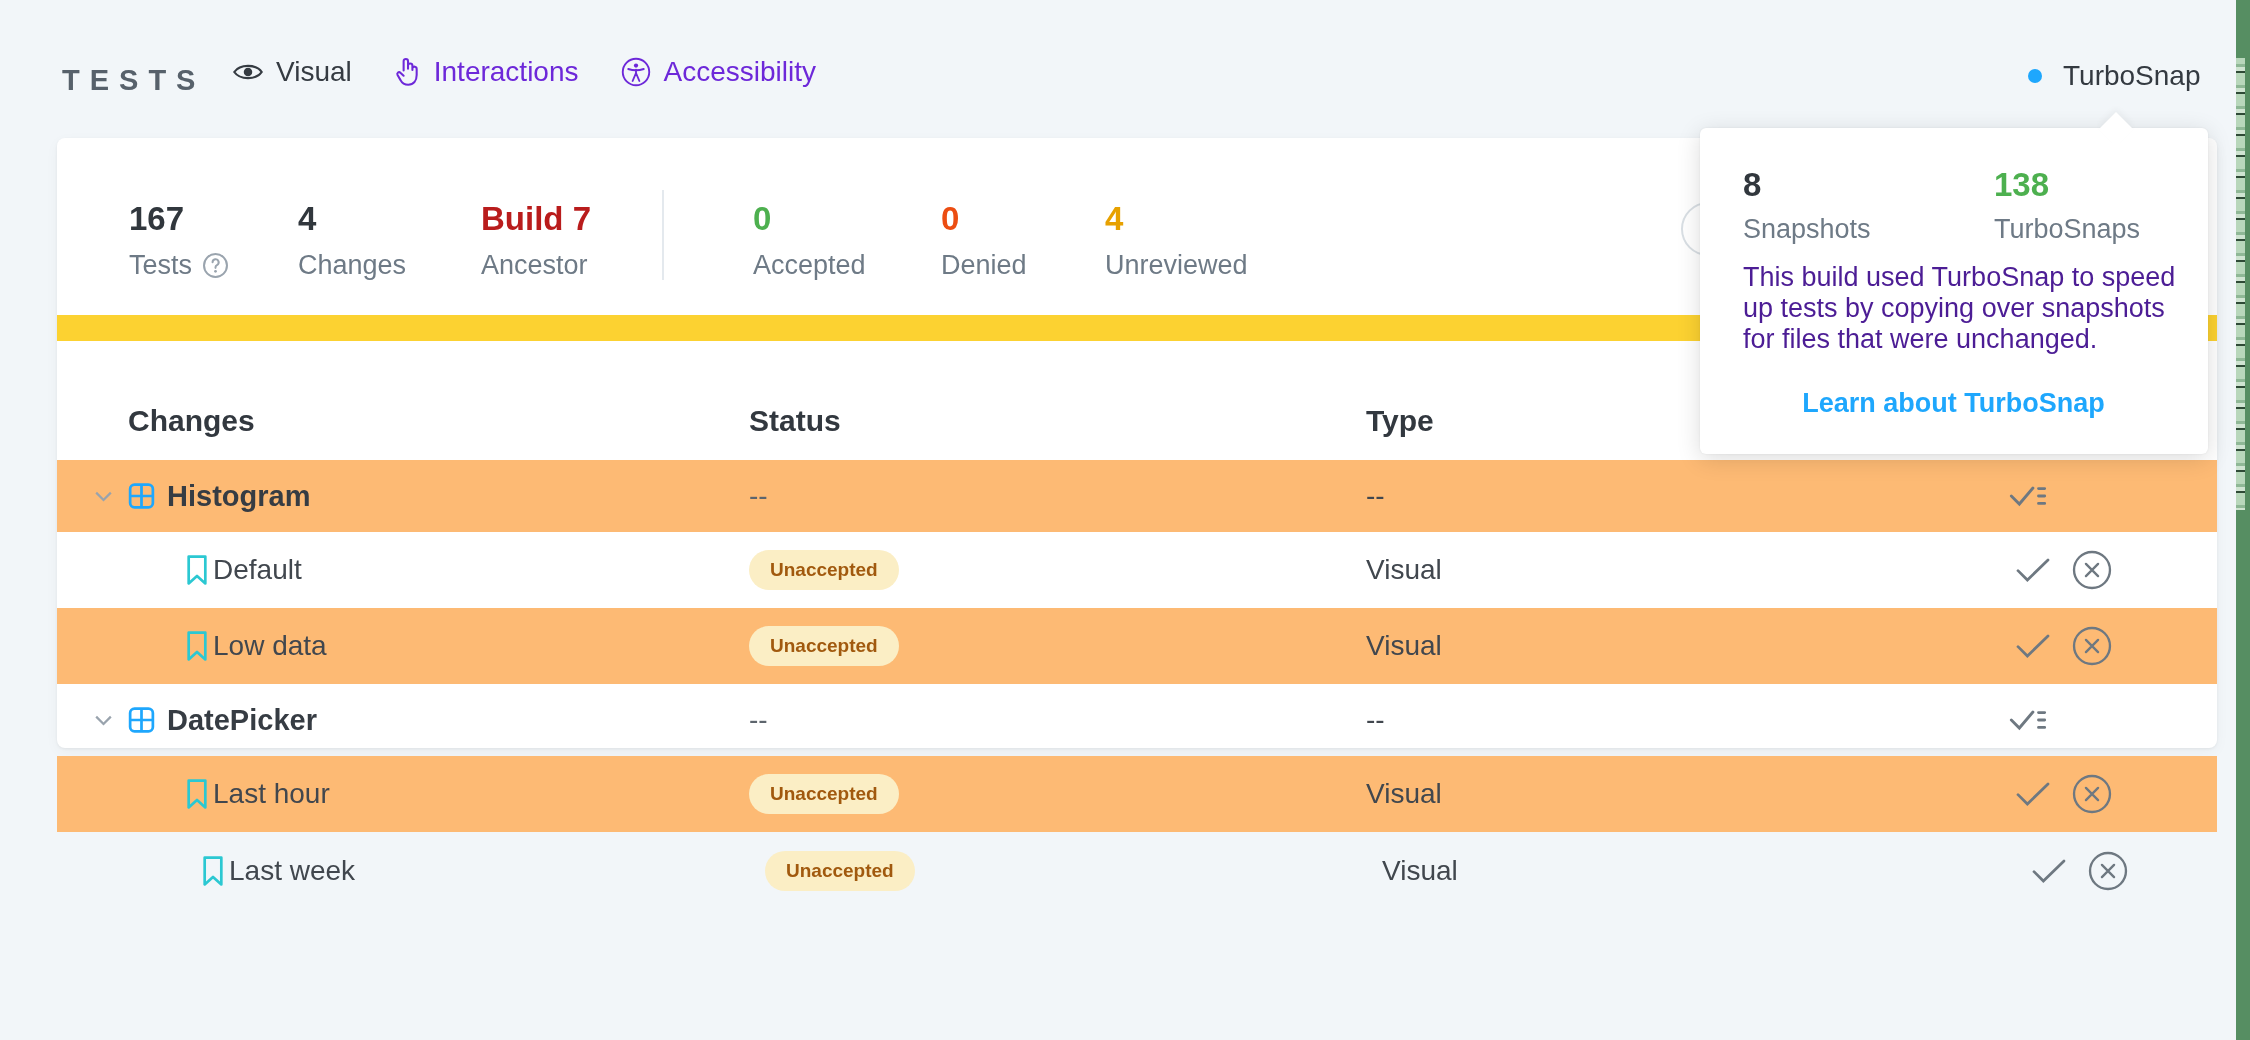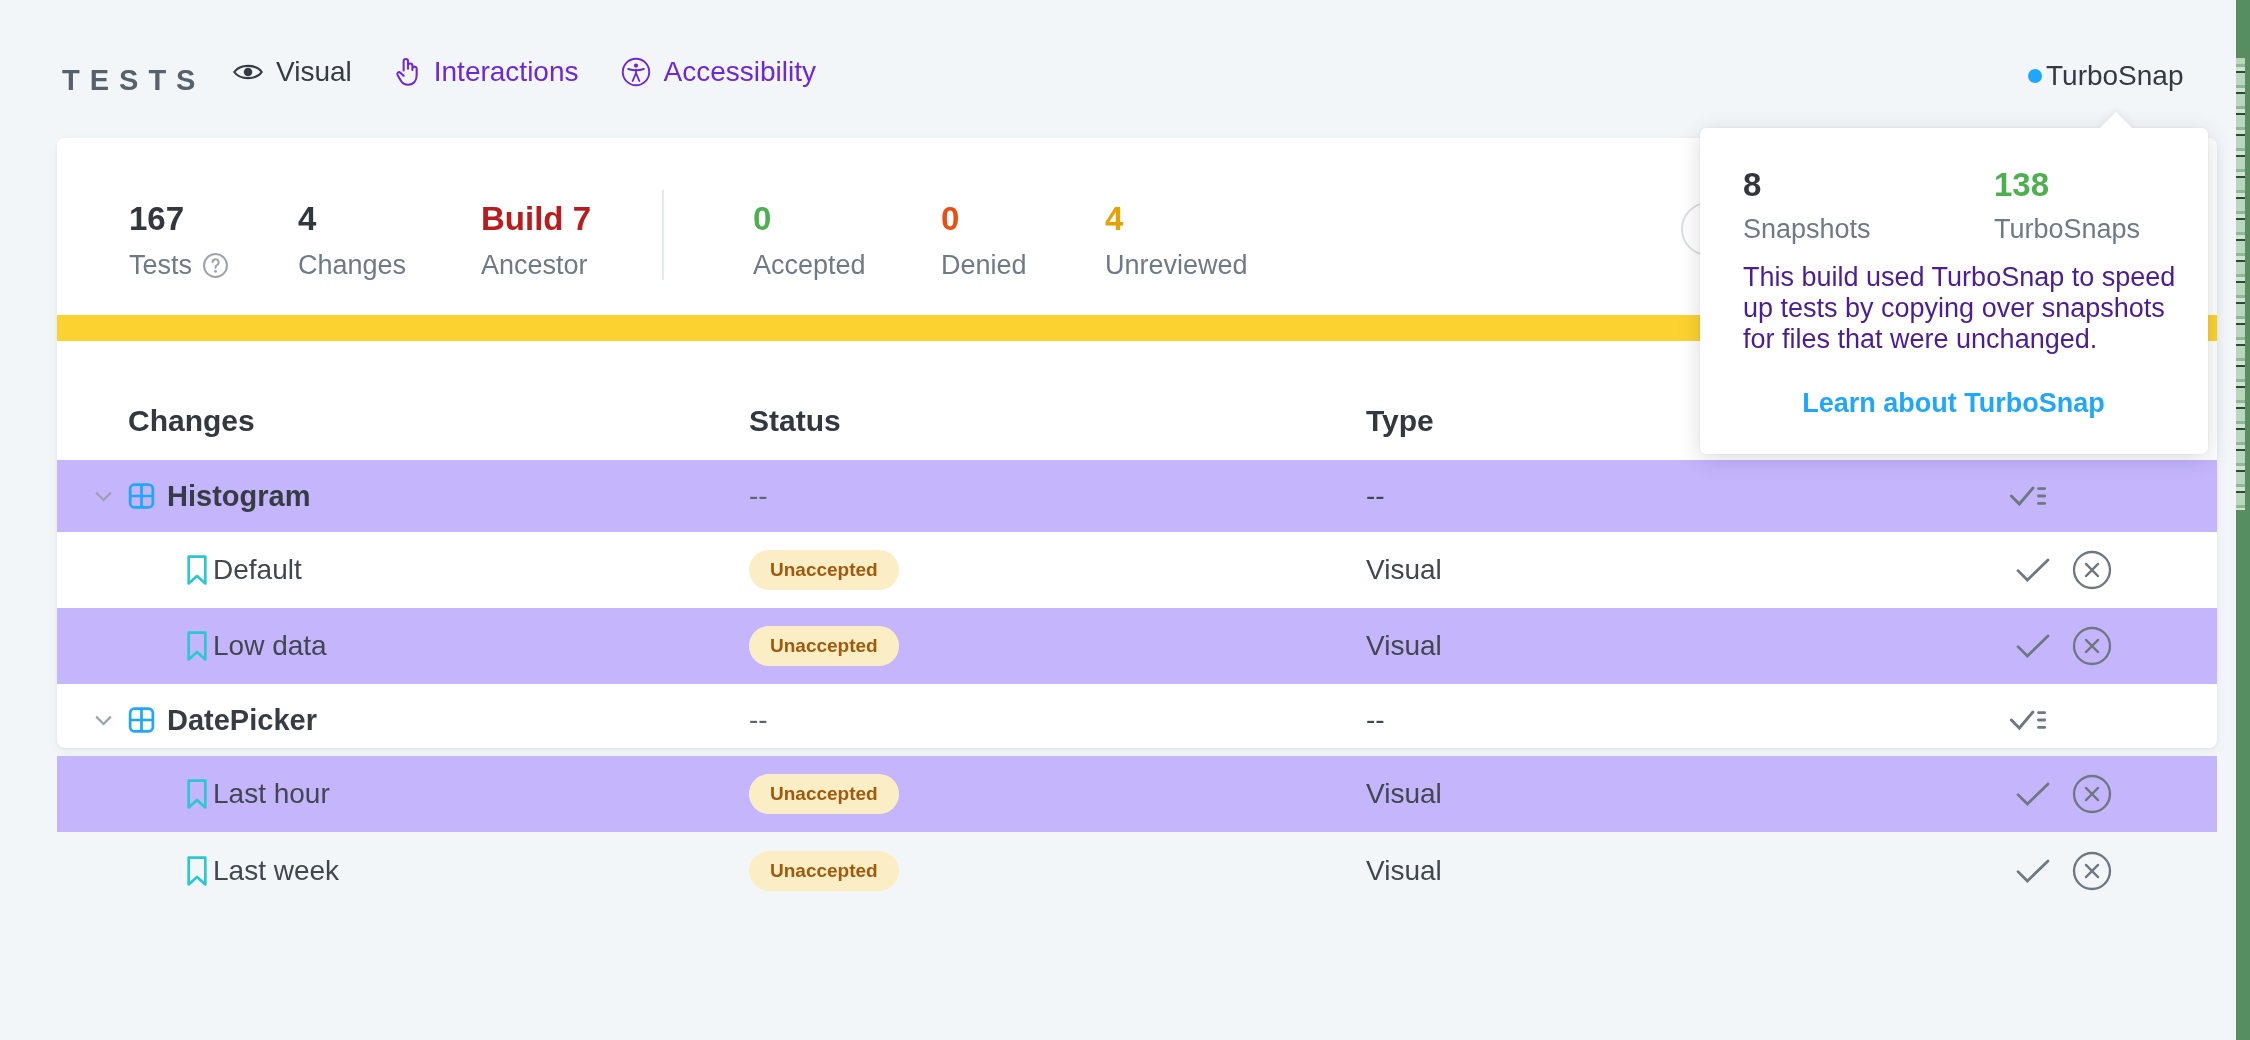--- a/index.html
+++ b/index.html
@@ -5,21 +5,21 @@
   * { margin:0; padding:0; box-sizing:border-box; }
   html,body { width:2250px; height:1040px; }
   body { background:#f2f6f9; font-family:"Liberation Sans",sans-serif; position:relative; overflow:hidden; color:#363c43; }
 
   
   .topbar-title { position:absolute; left:62px; top:64px; font-size:29px; font-weight:700; letter-spacing:10px; color:#57616b; }
   .tabs { position:absolute; left:233px; top:56px; display:flex; gap:42px; }
   .tab { display:flex; align-items:center; gap:13px; font-size:28px; color:#6d28d9; cursor:pointer; }
   .tab.active { color:#353b42; }
   .tab svg { display:block; }
-  .turbosnap-trigger { position:absolute; left:2028px; top:60px; display:flex; align-items:center; gap:4px; font-size:28px; color:#343a41; cursor:pointer; }
+  .turbosnap-trigger { position:absolute; left:2028px; top:60px; display:flex; align-items:center; gap:21px; font-size:28px; color:#343a41; cursor:pointer; }
   .ts-dot { width:14px; height:14px; border-radius:50%; background:#1EA7FD; }
 
   
   .card { position:absolute; left:57px; top:138px; width:2160px; height:610px; background:#fff; border-radius:8px;
           box-shadow:0 1px 3px rgba(0,0,0,.06), 0 4px 14px rgba(0,0,0,.04); }
 
   .stat { position:absolute; top:62px; }
   .stat .num { font-size:33px; font-weight:700; color:#31373d; }
   .stat .lbl { margin-top:12px; font-size:27px; color:#6e7a86; display:flex; align-items:center; gap:10px; }
   .stat-tests{left:72px} .stat-changes{left:241px} .stat-build{left:424px}
@@ -31,22 +31,22 @@
 
   .progress { position:absolute; left:0; top:177px; width:100%; height:26px; background:#FCD231; }
 
   .thead span { position:absolute; top:266px; font-size:30px; font-weight:700; color:#32383f; }
   .th-changes{left:71px} .th-status{left:692px} .th-type{left:1309px}
 
   
   .rows { position:absolute; left:0; top:322px; width:100%; }
   .row { position:relative; height:76px; }
   .row.group { height:72px; }
-  .row:last-child { height:78px; }
-  .row.striped { background:#c4b5fd; }
+  .row:last-child { height:78px;margin-left:16px; }
+  .row.striped { background:#fdba74; }
   .row > * { position:absolute; top:50%; transform:translateY(-50%); }
   .chev { left:33px; cursor:pointer; }
   .comp { left:69px; }
   .gname { left:110px; font-size:29px; font-weight:700; color:#363c43; cursor:pointer; }
   .bmk { left:127px; }
   .tname { left:156px; font-size:28px; color:#41474e; cursor:pointer; }
   .status-dash { left:692px; font-size:28px; color:#5d656d; }
   .badge { left:692px; background:#FBEEC5; color:#A1590E; font-weight:700; font-size:19px; padding:9px 21px; border-radius:26px; }
   .type-val { left:1309px; font-size:28px; color:#41474e; }
   .act-batch { left:1950px; cursor:pointer; }

